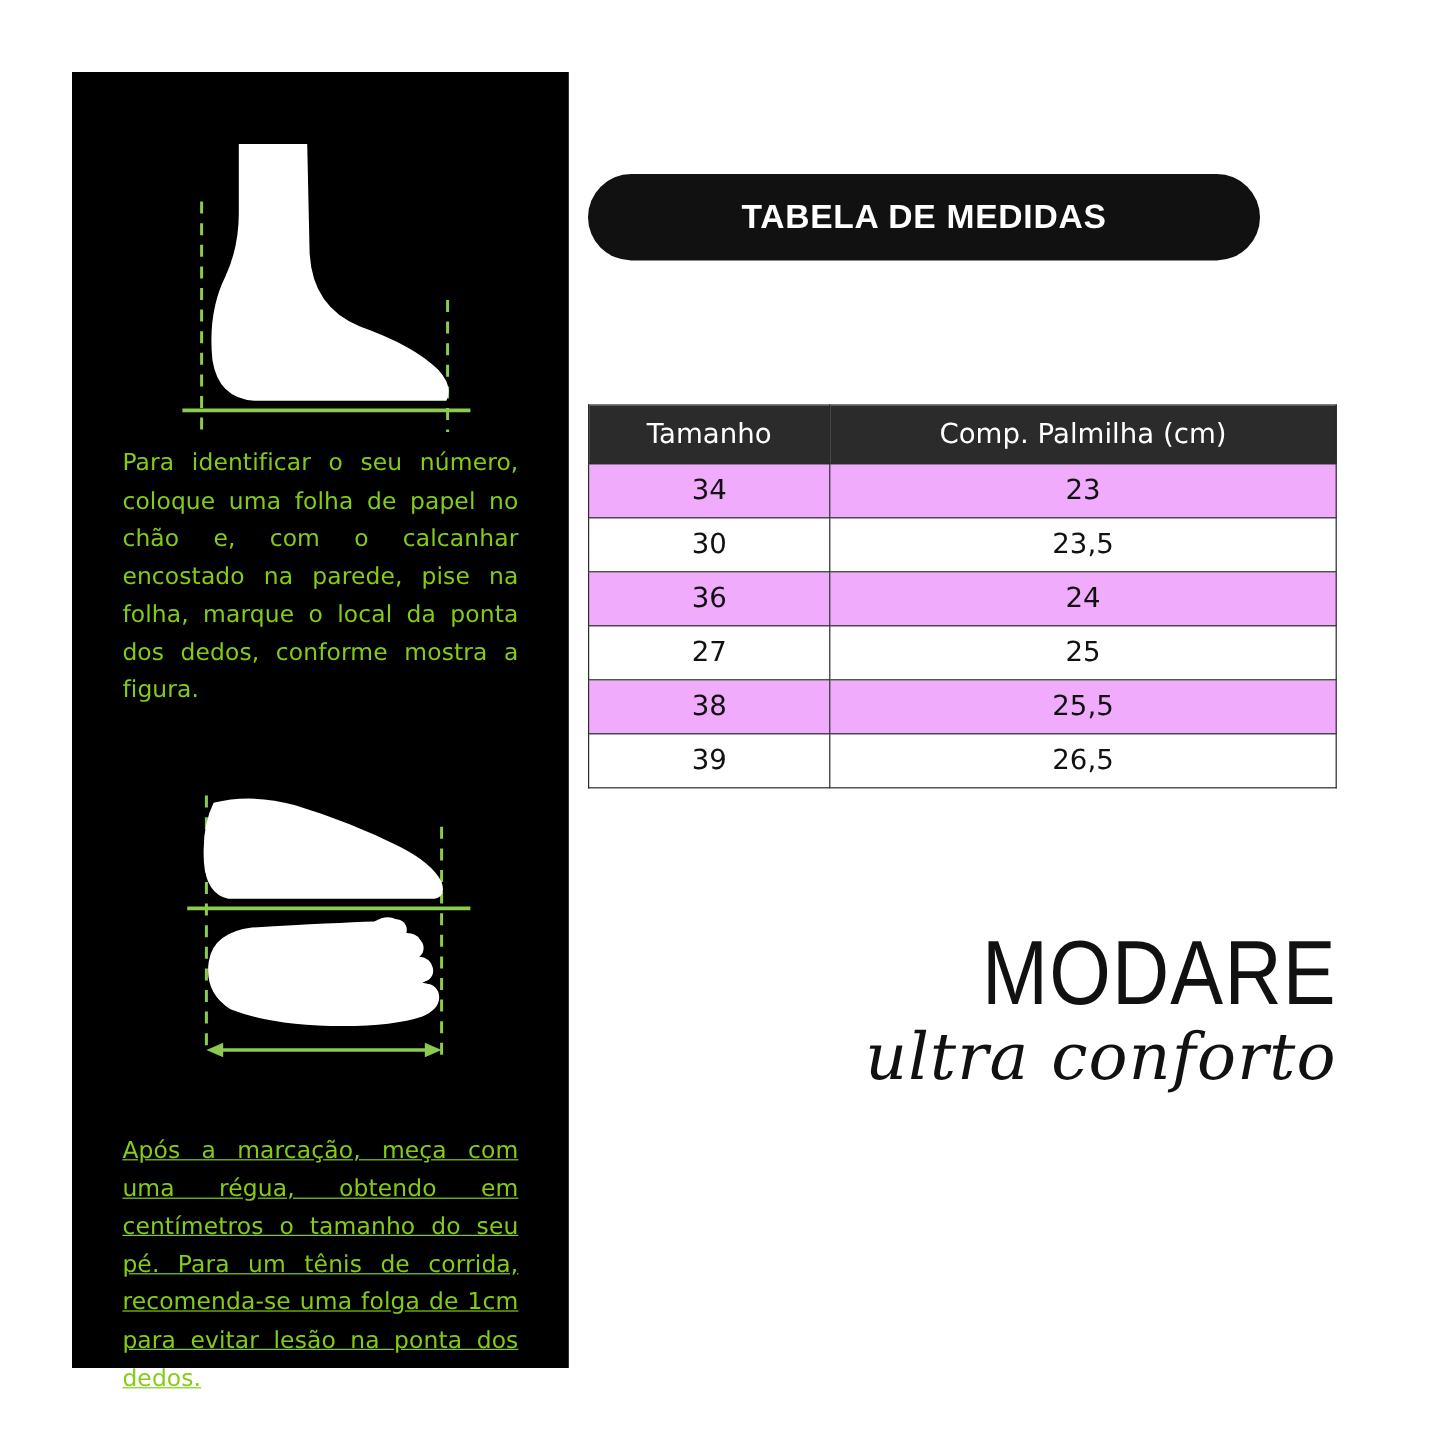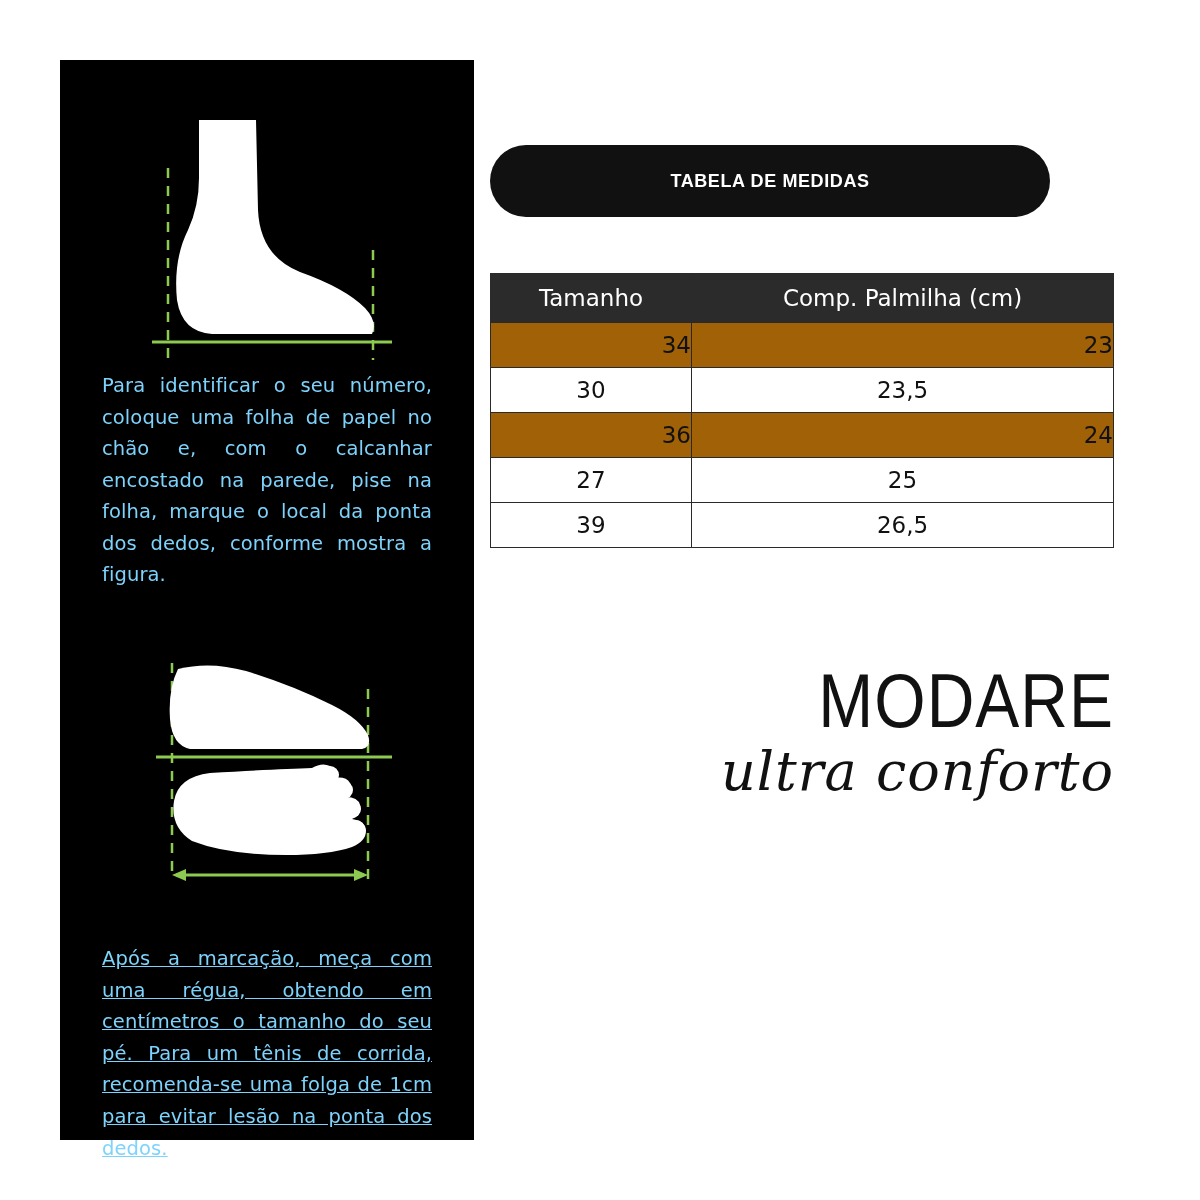--- a/index.html
+++ b/index.html
@@ -26,21 +26,21 @@
     box-sizing: border-box;
     padding: 0;
   }
 
   .illustration {
     width: 100%;
     display: block;
   }
 
   .instr-text {
-    color: #7dd3fc;
+    color: #84cc16;
     font-size: 19.5px;
     line-height: 1.62;
     text-align: justify;
     padding: 0 42px;
     font-family: "DejaVu Sans", sans-serif;
     letter-spacing: 0.1px;
   }
 
   
   .right-panel {
@@ -54,29 +54,29 @@
   .title-pill {
     margin-top: 85px;
     width: 560px;
     height: 72px;
     background: #111111;
     border-radius: 36px;
     display: flex;
     align-items: center;
     justify-content: center;
     color: #ffffff;
-    font-size: 18px;
+    font-size: 28px;
     font-weight: bold;
     letter-spacing: 0.6px;
     font-family: "Liberation Sans", sans-serif;
   }
 
   
   .size-table {
-    margin-top: 56px;
+    margin-top: 120px;
     width: 624px;
     border-collapse: collapse;
     border: 1px solid #2a2a2a;
     table-layout: fixed;
     font-family: "DejaVu Sans", sans-serif;
   }
   .size-table th {
     background: #2b2b2b;
     color: #ffffff;
     font-size: 23px;
@@ -88,22 +88,21 @@
   .size-table th.col-size { width: 200px; }
   .size-table td {
     font-size: 23px;
     color: #111111;
     text-align: center;
     padding: 9px 0;
     border: 1px solid #2a2a2a;
     background: #ffffff;
   }
   .size-table tr.alt td {
-    background: #a16207;
-    text-align: right;
+    background: #f0abfc;
   }
 
   
   .brand {
     margin-top: 120px;
     text-align: right;
     width: 624px;
   }
   .brand-main {
     font-family: "Liberation Sans", sans-serif;
@@ -217,20 +216,24 @@
         <td>23,5</td>
       </tr>
       <tr class="alt">
         <td>36</td>
         <td>24</td>
       </tr>
       <tr>
         <td>27</td>
         <td>25</td>
       </tr>
+      <tr class="alt">
+        <td>38</td>
+        <td>25,5</td>
+      </tr>
       <tr>
         <td>39</td>
         <td>26,5</td>
       </tr>
     </tbody>
   </table>
 
   <div class="brand">
     <div class="brand-main">MODARE</div>
     <div class="brand-sub">ultra conforto</div>

